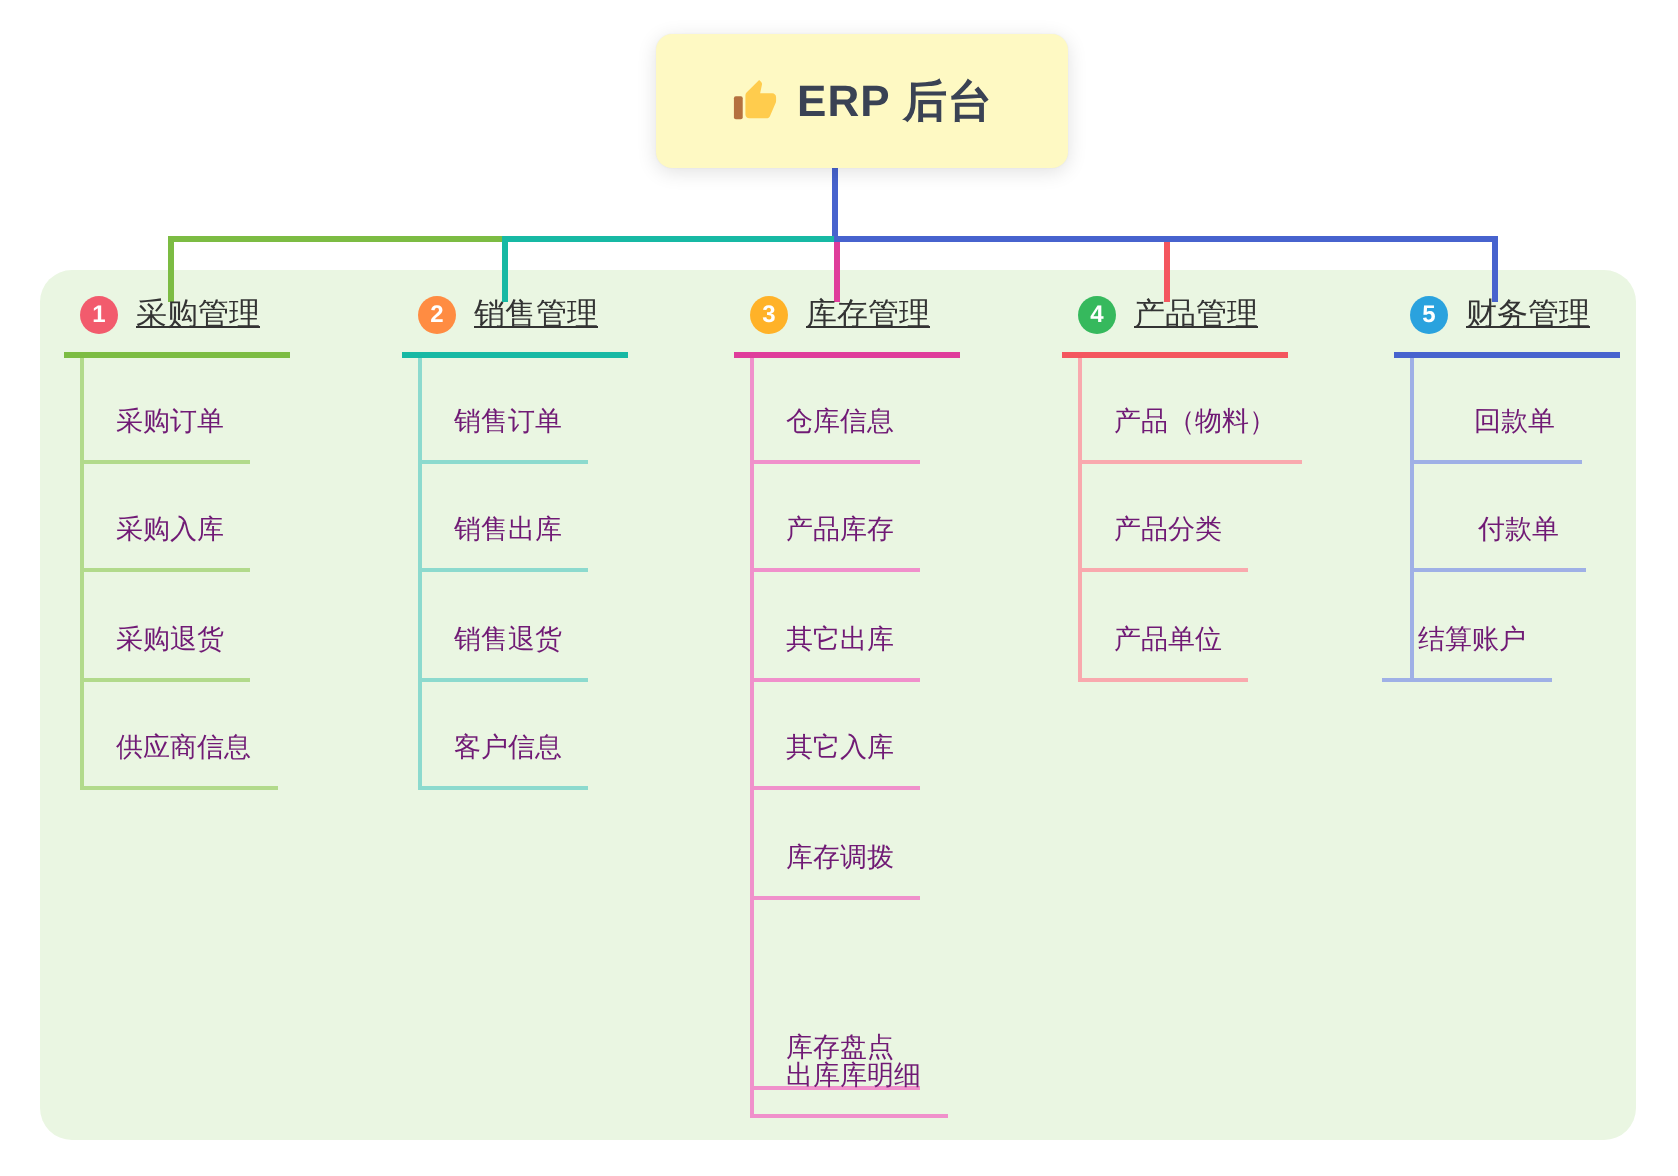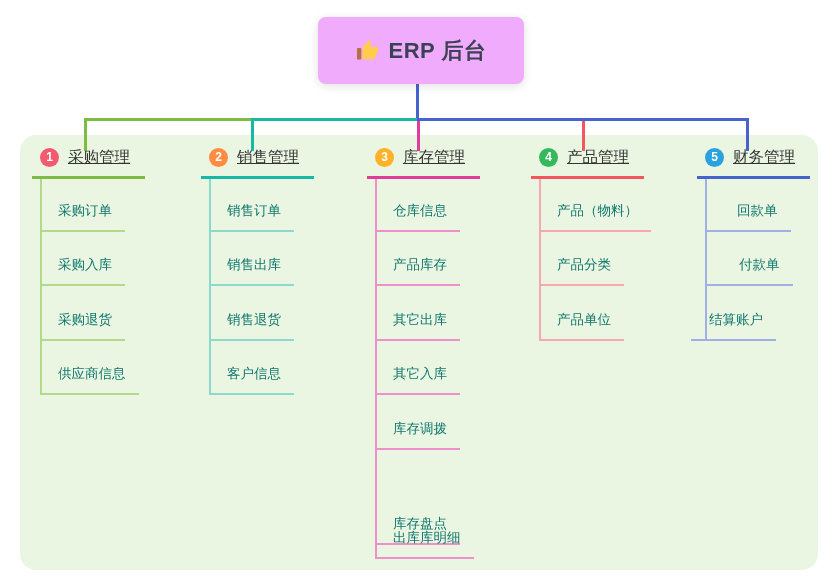--- a/index.html
+++ b/index.html
@@ -6,40 +6,40 @@
   .stage{
     position:relative;width:839px;height:588px;overflow:hidden;
     font-family:"Liberation Sans","DejaVu Sans",sans-serif;
     background:#ffffff;
   }
   .panel{
     position:absolute;left:20px;top:135px;width:798px;height:435px;
     border-radius:16px;
   }
   .root-node{
-    position:absolute;left:318px;top:17px;width:206px;height:67px;
-    background:#f0abfc;border-radius:8px;
+    position:absolute;left:328px;top:17px;width:206px;height:67px;
+    background:#fef9c3;border-radius:8px;
     box-shadow:0 2px 10px rgba(0,0,0,.12), 0 0 1px rgba(0,0,0,.06);
     display:flex;align-items:center;justify-content:center;gap:10px;
     z-index:3;
   }
   .root-label{font-size:22px;font-weight:600;color:#3a4254;letter-spacing:.5px;white-space:nowrap;}
   .root-icon{display:flex;align-items:center;}
   .vline,.hline{position:absolute;}
   .branch-header{position:absolute;display:flex;align-items:center;gap:9px;z-index:2;}
   .badge{
     width:19px;height:19px;border-radius:50%;flex:0 0 19px;
     color:#fff;font-size:12px;font-weight:700;line-height:19px;text-align:center;
   }
   .branch-label{font-size:15.5px;font-weight:500;color:#333;white-space:nowrap;text-decoration:underline;}
   .branch-underline{position:absolute;height:3px;width:113px;z-index:2;}
   .child-vline{position:absolute;width:2px;z-index:1;}
   .child{
     position:absolute;white-space:nowrap;
-    font-size:13.5px;color:#0f766e;line-height:20px;
+    font-size:13.5px;color:#701a75;line-height:20px;
     padding:0 13px 9px 18px;border-bottom:2px solid;z-index:2;
   }
 </style>
 </head>
 <body>
 
 <div class="stage">
 
   <div class="panel" id="panel" style="background: rgb(234, 246, 226);"></div>
 

